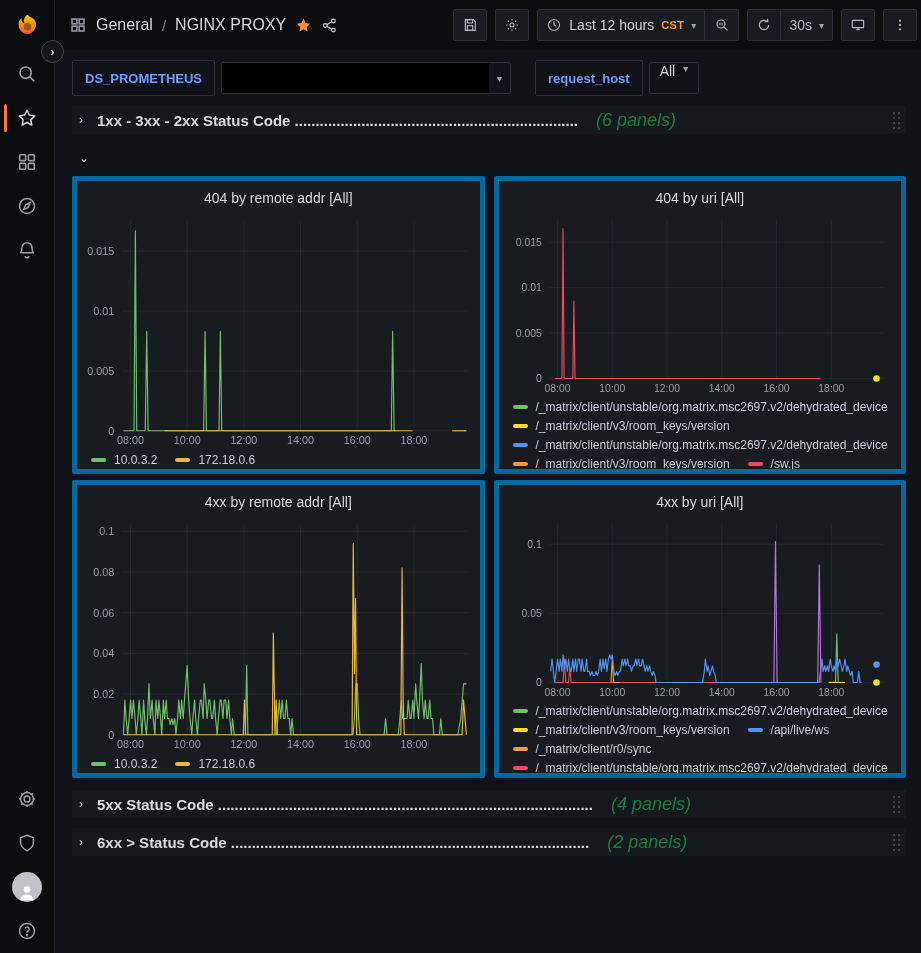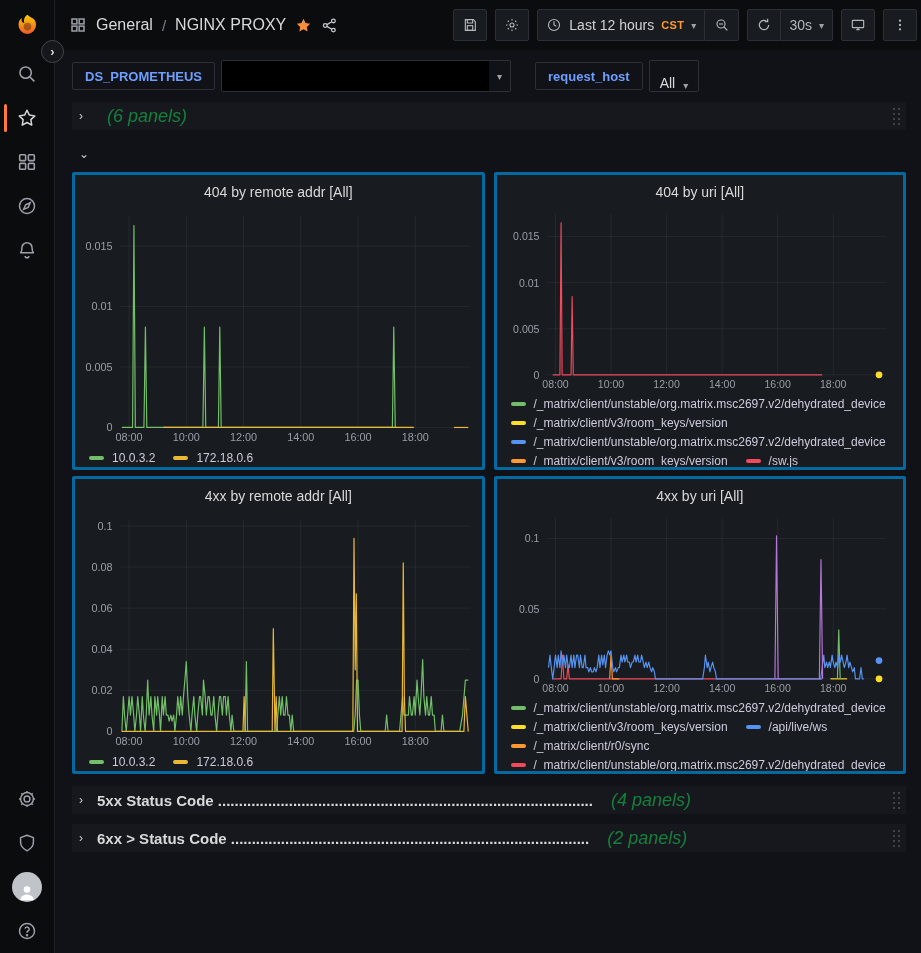--- a/index.html
+++ b/index.html
@@ -42,42 +42,42 @@
   .tb-group .tb-btn { border-radius:0; }
   .tb-group .tb-btn:first-child { border-radius:2px 0 0 2px; }
   .tb-group .tb-btn:last-child { border-radius:0 2px 2px 0; border-left:none; }
   .time-label { color:#d0d1d5; }
   .tz { color:#ff9830; font-size:11px; font-weight:700; letter-spacing:.4px; }
   .chev { color:#9da1a9; font-size:10px; }
   .tb-btn svg { width:16px; height:16px; }
 
   
   .submenu { display:flex; align-items:center; gap:6px; padding:10px 0 10px 17px; background:#111217;}
-  .var-label { height:28px; display:flex; align-items:center; padding:0 12px; font-size:13px;
+  .var-label { height:36px; display:flex; align-items:center; padding:0 12px; font-size:13px;
                font-weight:600; color:#6e9fff; background:#111217; border:1px solid #2c2f36;
                border-radius:2px; }
   .var-select { height:32px; width:290px; border:1px solid #2c2f36; border-radius:2px;
                 background:#111217; display:flex; align-items:center; margin-right:18px;}
   .redacted { flex:1; height:30px; background:#000; }
   .var-select .chev { padding:0 8px; }
-  .var-value { height:32px; display:flex; align-items:flex-end; gap:8px; padding:0 10px;
+  .var-value { height:32px; display:flex; align-items:flex-start; gap:8px; padding:0 10px;
                font-size:14px; color:#d8d9da; background:#111217; border:1px solid #2c2f36;
                border-radius:2px; }
 
   
   .dash { flex:1; padding:0 15px 0 17px; overflow:hidden; }
   .row-header { height:28px; display:flex; align-items:center; gap:8px; padding:0 7px;
                 margin-bottom:10px; position:relative; }
   .row-header.collapsed { background:#17181d; }
   .row-chev { color:#ccccdc; font-size:12px; width:10px; }
   .row-title { font-size:15px; font-weight:700; color:#d8d9da; white-space:nowrap; overflow:hidden;}
   .row-count { font-size:18px; font-style:italic; color:#15803d; margin-left:10px; white-space:nowrap;}
   .drag-handle { position:absolute; right:5px; top:4px; color:#4a4d53; }
   .panels-grid { display:grid; grid-template-columns:1fr 1fr; gap:6px 9px; margin-bottom:12px; }
-  .panel { height:298px; background:#181b1f; border:3px solid #0369a1; border-radius:2px;
+  .panel { height:298px; background:#181b1f; border:5px solid #0369a1; border-radius:2px;
            overflow:hidden; display:flex; flex-direction:column; padding-top:6px;}
   .panel-title { text-align:center; font-size:14px; font-weight:500; color:#d8d9da; height:24px;
                  line-height:22px; }
   svg.plot { width:100%; display:block; }
   .legend { padding:0 6px 0 14px; overflow:hidden; display:flex; flex-wrap:wrap; column-gap:18px; }
   .legend-item { display:flex; align-items:center; gap:8px; height:19px; font-size:12px;
                  color:#ccccdc; white-space:nowrap; }
   .legend-swatch { width:15px; height:4px; border-radius:2px; flex:none; }
 </style>
 </head>
@@ -261,20 +261,21 @@
     <span class="var-value">
       <span>All</span>
       <span class="chev">▾</span>
     </span>
   </div>
 
   <div class="dash">
 
     <div class="row-header collapsed">
       <span class="row-chev">›</span>
+      <span class="row-title">1xx - 3xx - 2xx Status Code ....................................................................</span>
       <span class="row-count">(6 panels)</span>
       <span class="drag-handle">
         <svg width="10" height="20" viewBox="0 0 10 20" fill="currentColor">
           <circle cx="3" cy="3" r="1.1"></circle>
             <circle cx="8" cy="3" r="1.1"></circle>
             <circle cx="3" cy="8" r="1.1"></circle>
             <circle cx="8" cy="8" r="1.1"></circle>
           <circle cx="3" cy="13" r="1.1"></circle>
             <circle cx="8" cy="13" r="1.1"></circle>
             <circle cx="3" cy="18" r="1.1"></circle>

